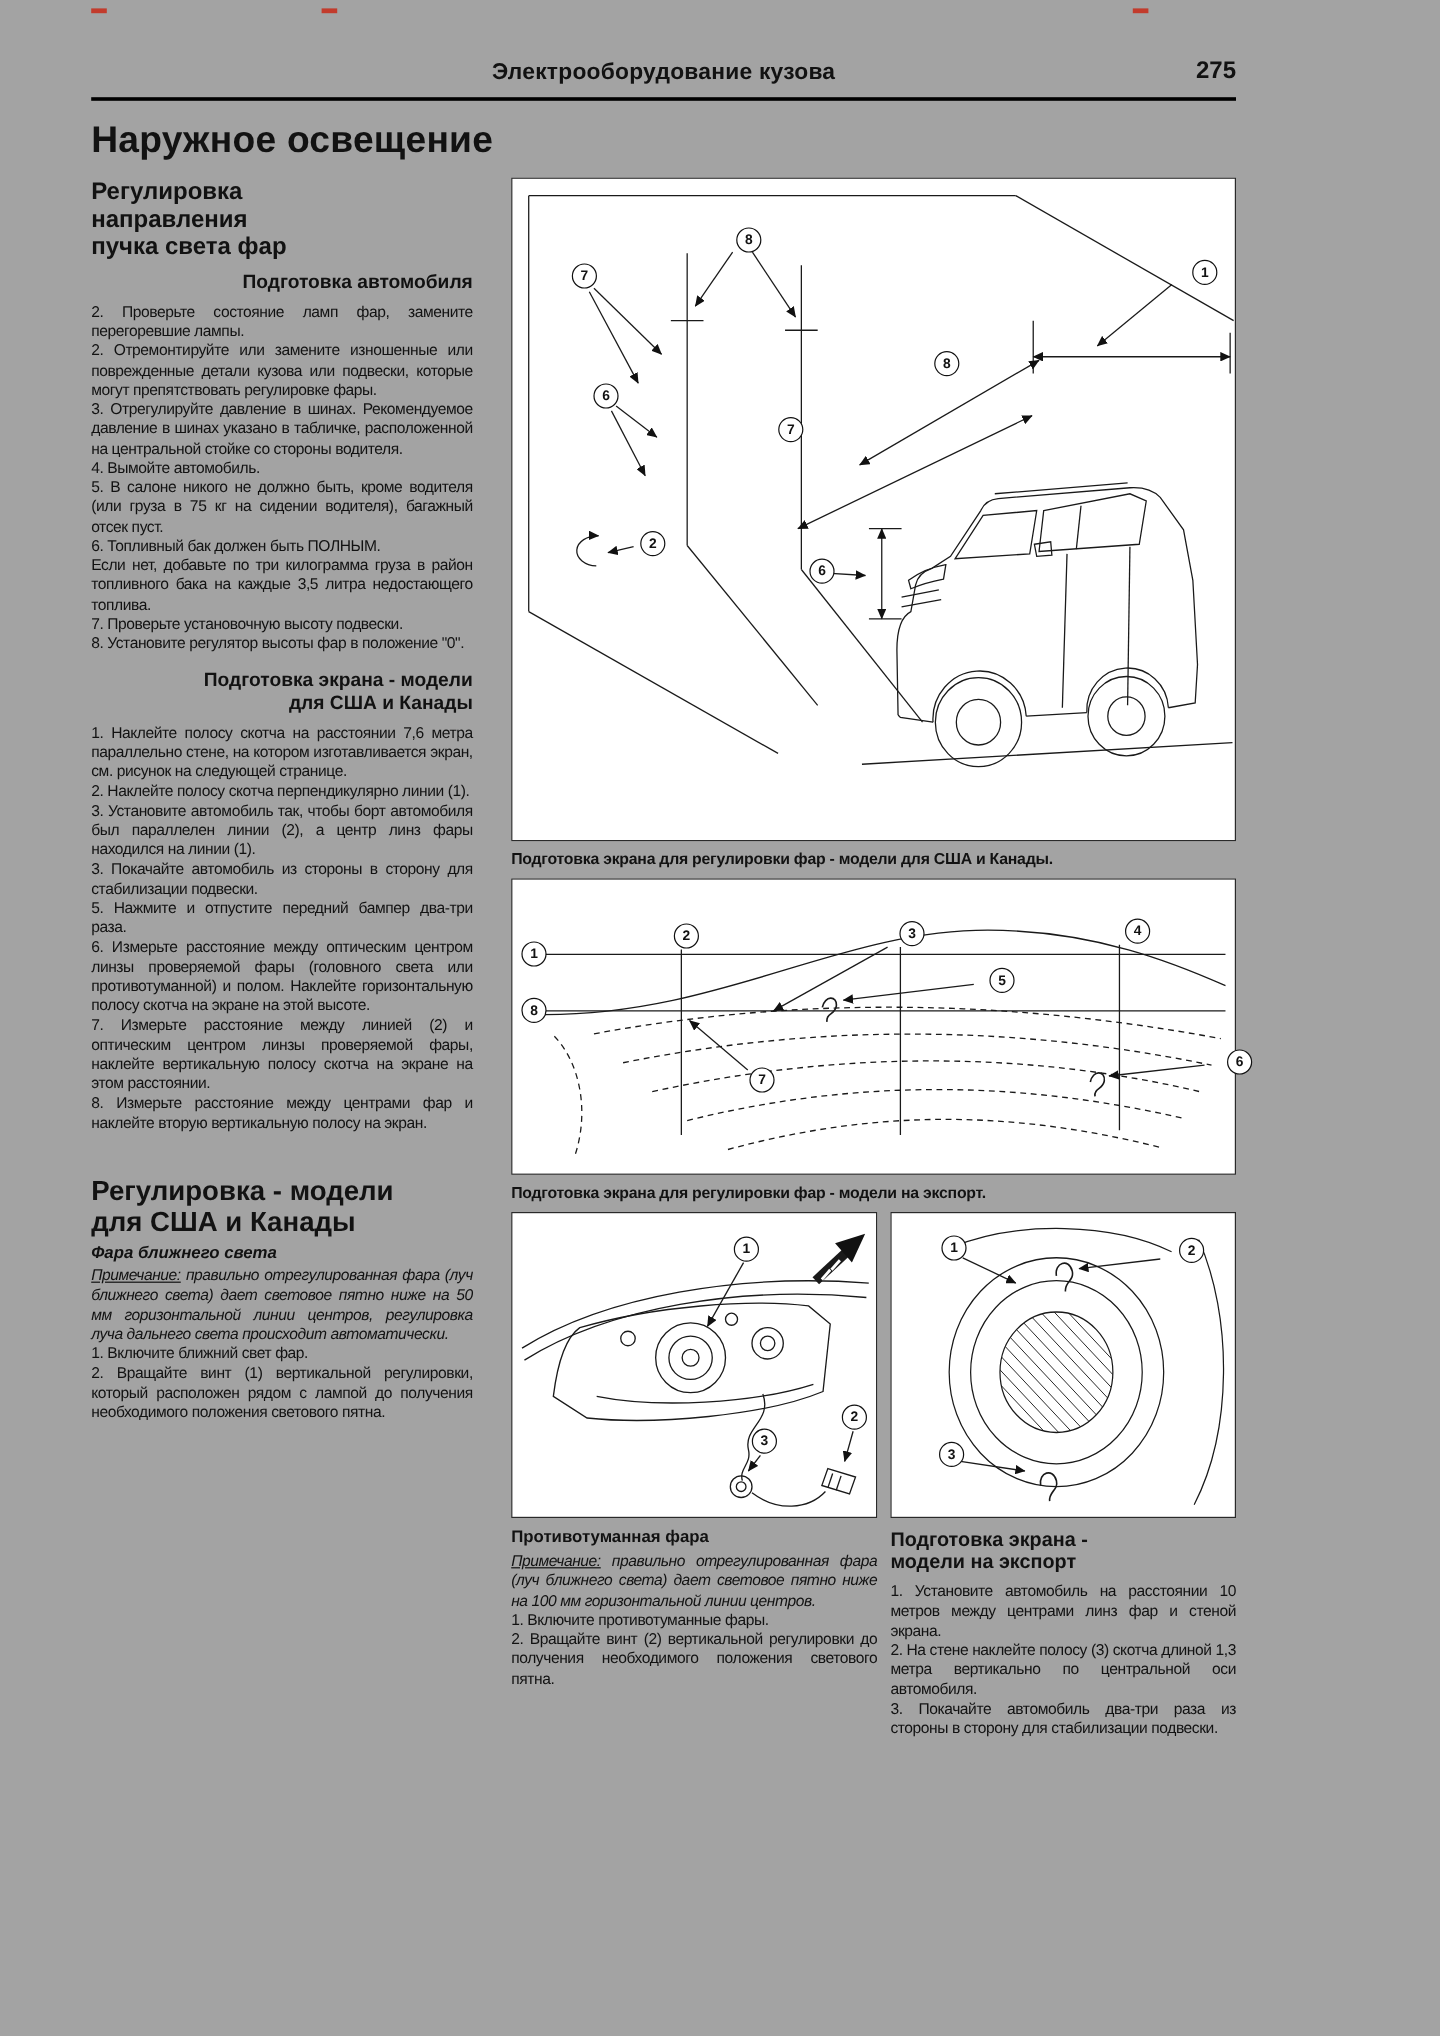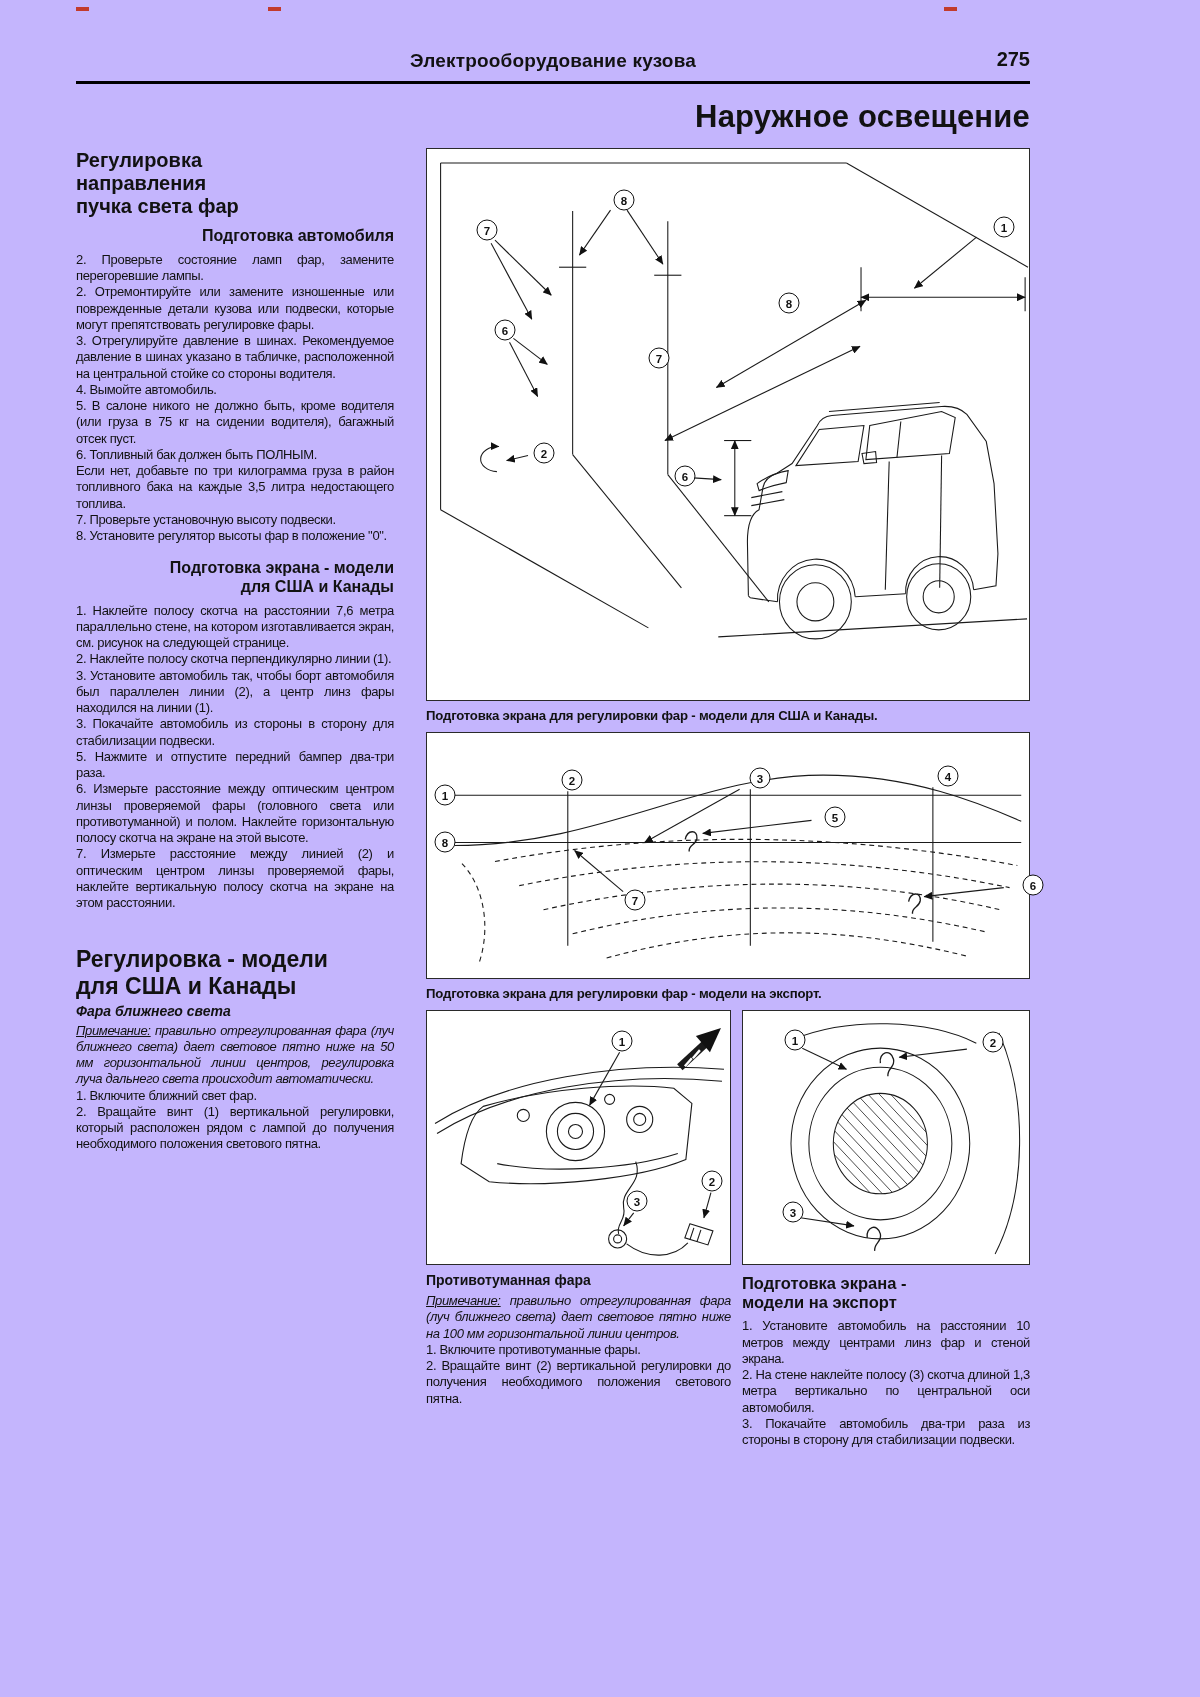--- a/index.html
+++ b/index.html
@@ -1,28 +1,28 @@
 <!DOCTYPE html>
 <html lang="ru"><head>
 <meta charset="utf-8">
 <style>
   * { margin:0; padding:0; box-sizing:border-box; }
   html,body { width:1200px; background:#e9e7e2; }
   body { font-family:"Liberation Sans", sans-serif; color:#121212; }
-  .page { position:relative; width:1200px; height:1697px; background:#c4b5fd;
+  .page { position:relative; width:1200px; height:1697px; background:#a3a3a3;
           padding:50px 170px 0 76px; overflow:hidden; }
   .scan-mark { position:absolute; top:7px; width:13px; height:4px; background:#c23b2c; }
   .scan-mark.m2 { left:268px; }
   .scan-mark.m3 { left:944px; }
 
   .header { position:relative; padding-bottom:9px; border-bottom:3px solid #000; }
   .header-title { text-align:center; font-size:19px; font-weight:bold; letter-spacing:0.2px; }
   .page-number { position:absolute; right:0; top:-2px; font-size:20px; font-weight:bold; }
 
-  .main-title { font-size:31px; font-weight:bold; margin:15px 0 13px; letter-spacing:0.2px;text-align:right; }
+  .main-title { font-size:31px; font-weight:bold; margin:15px 0 13px; letter-spacing:0.2px; }
 
   .columns { display:flex; gap:32px; }
   .left-col { width:318px; flex:none; }
   .right-col { flex:1; min-width:0; }
 
   .pre { white-space:pre-line; }
   .h2 { font-size:20px; font-weight:bold; line-height:1.14; margin:1px 0 10px; }
   .h2b { font-size:23px; margin-top:35px; margin-bottom:4px; }
   .h3 { font-size:16px; font-weight:bold; line-height:1.16; margin:15px 0 6px;text-align:right; }
   .h3.first { margin-top:4px; }
@@ -84,20 +84,21 @@
 
       <div class="h3 pre">Подготовка экрана - модели
 для США и Канады</div>
       <p class="item">1. Наклейте полосу скотча на расстоянии 7,6 метра параллельно стене, на котором изготавливается экран, см. рисунок на следующей странице.</p>
       <p class="item">2. Наклейте полосу скотча перпендикулярно линии (1).</p>
       <p class="item">3. Установите автомобиль так, чтобы борт автомобиля был параллелен линии (2), а центр линз фары находился на линии (1).</p>
       <p class="item">3. Покачайте автомобиль из стороны в сторону для стабилизации подвески.</p>
       <p class="item">5. Нажмите и отпустите передний бампер два-три раза.</p>
       <p class="item">6. Измерьте расстояние между оптическим центром линзы проверяемой фары (головного света или противотуманной) и полом. Наклейте горизонтальную полосу скотча на экране на этой высоте.</p>
       <p class="item">7. Измерьте расстояние между линией (2) и оптическим центром линзы проверяемой фары, наклейте вертикальную полосу скотча на экране на этом расстоянии.</p>
+      <p class="item">8. Измерьте расстояние между центрами фар и наклейте вторую вертикальную полосу на экран.</p>
 
       <div class="h2 h2b pre">Регулировка - модели
 для США и Канады</div>
       <div class="h4">Фара ближнего света</div>
       <p class="item note"><span class="note-label">Примечание:</span><span> правильно отрегулированная фара (луч ближнего света) дает световое пятно ниже на 50 мм горизонтальной линии центров, регулировка луча дальнего света происходит автоматически.</span></p>
       <p class="item">1. Включите ближний свет фар.</p>
       <p class="item">2. Вращайте винт (1) вертикальной регулировки, который расположен рядом с лампой до получения необходимого положения светового пятна.</p>
     </div>
 
     <div class="right-col">

